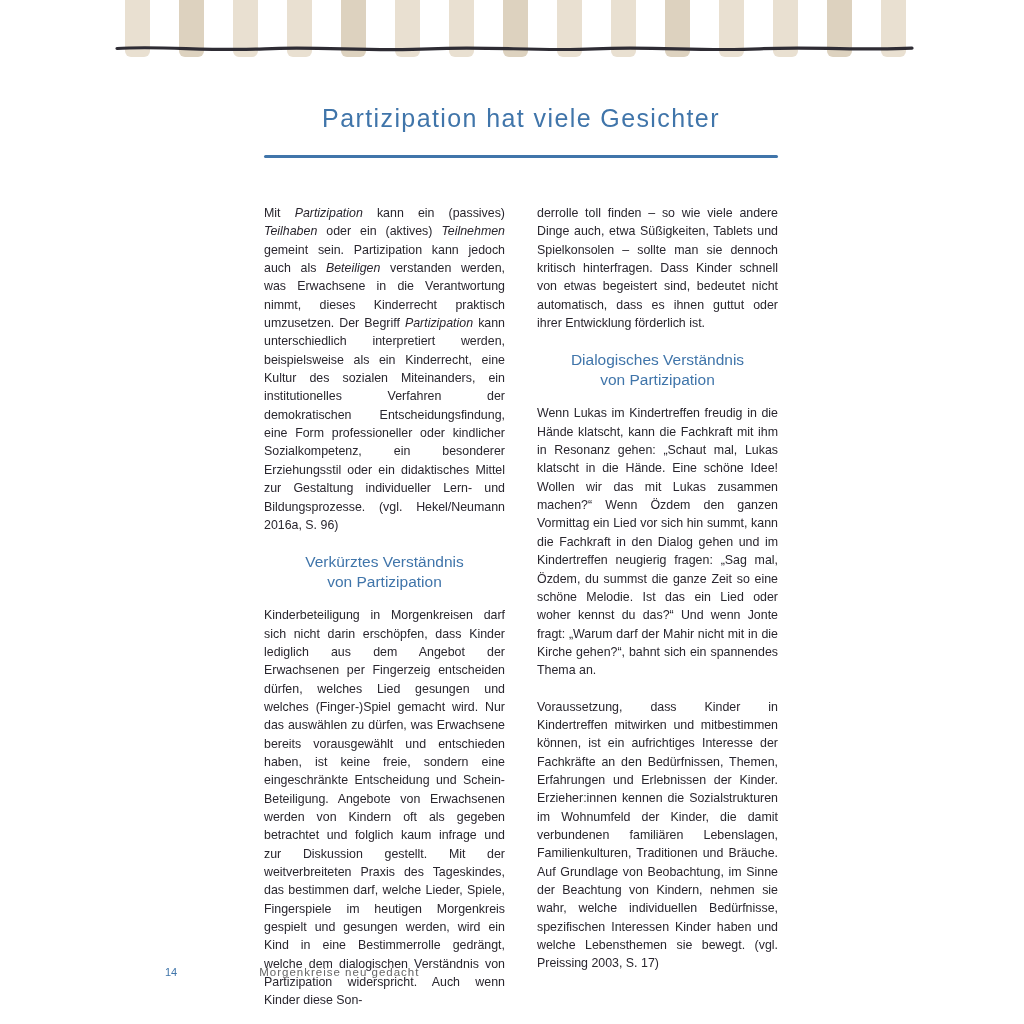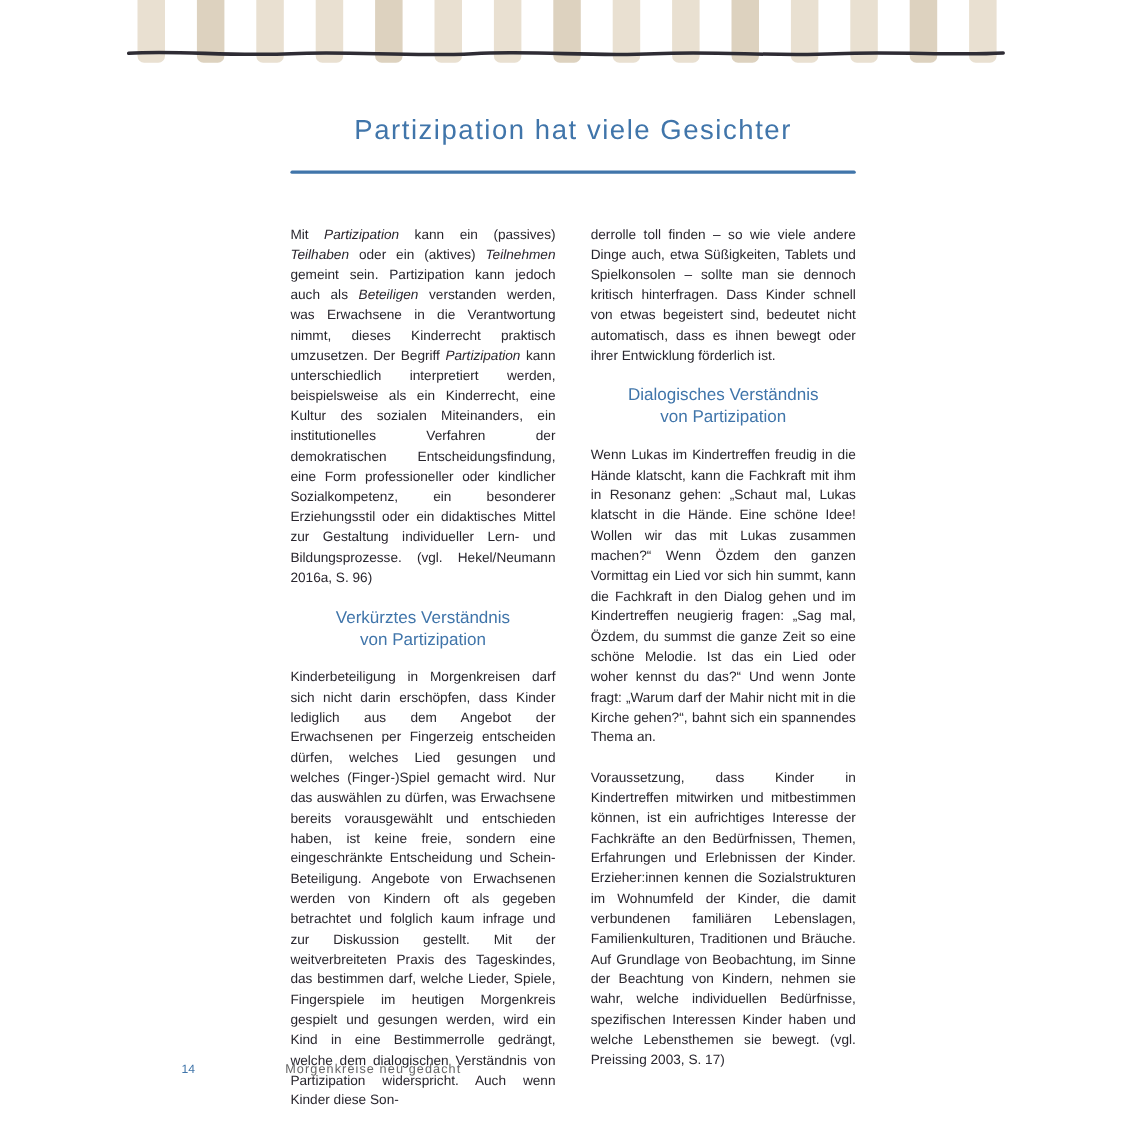--- a/index.html
+++ b/index.html
@@ -82,21 +82,21 @@
   <div class="title-rule"></div>
 
   <div class="columns">
     <div class="col" id="col-left">
         <p class="body-par"><span>Mit </span><em>Partizipation</em><span> kann ein (passives) </span><em>Teilhaben</em><span> oder ein (aktives) </span><em>Teilnehmen</em><span> gemeint sein. Partizipation kann jedoch auch als </span><em>Beteiligen</em><span> verstanden werden, was Erwachsene in die Verantwortung nimmt, dieses Kinderrecht praktisch umzusetzen. Der Begriff </span><em>Partizipation</em><span> kann unterschiedlich interpretiert werden, beispielsweise als ein Kinderrecht, eine Kultur des sozialen Miteinanders, ein institutionelles Verfahren der demokratischen Entscheidungsfindung, eine Form professioneller oder kindlicher Sozialkompetenz, ein besonderer Erziehungsstil oder ein didaktisches Mittel zur Gestaltung individueller Lern- und Bildungsprozesse. (vgl. Hekel/Neumann 2016a, S. 96)</span></p>
         <h2 class="subheading">Verkürztes Verständnis
 von Partizipation</h2>
         <p class="body-par"><span>Kinderbeteiligung in Morgenkreisen darf sich nicht darin erschöpfen, dass Kinder lediglich aus dem Angebot der Erwachsenen per Fingerzeig entscheiden dürfen, welches Lied gesungen und welches (Finger-)Spiel gemacht wird. Nur das auswählen zu dürfen, was Erwachsene bereits vorausgewählt und entschieden haben, ist keine freie, sondern eine eingeschränkte Entscheidung und Schein-Beteiligung. Angebote von Erwachsenen werden von Kindern oft als gegeben betrachtet und folglich kaum infrage und zur Diskussion gestellt. Mit der weitverbreiteten Praxis des Tageskindes, das bestimmen darf, welche Lieder, Spiele, Fingerspiele im heutigen Morgenkreis gespielt und gesungen werden, wird ein Kind in eine Bestimmerrolle gedrängt, welche dem dialogischen Verständnis von Partizipation widerspricht. Auch wenn Kinder diese Son-</span></p>
       </div>
     <div class="col" id="col-right">
-        <p class="body-par"><span>derrolle toll finden – so wie viele andere Dinge auch, etwa Süßigkeiten, Tablets und Spielkonsolen – sollte man sie dennoch kritisch hinterfragen. Dass Kinder schnell von etwas begeistert sind, bedeutet nicht automatisch, dass es ihnen bewegt oder ihrer Entwicklung förderlich ist.</span></p>
+        <p class="body-par"><span>derrolle toll finden – so wie viele andere Dinge auch, etwa Süßigkeiten, Tablets und Spielkonsolen – sollte man sie dennoch kritisch hinterfragen. Dass Kinder schnell von etwas begeistert sind, bedeutet nicht automatisch, dass es ihnen guttut oder ihrer Entwicklung förderlich ist.</span></p>
         <h2 class="subheading">Dialogisches Verständnis
 von Partizipation</h2>
         <p class="body-par"><span>Wenn Lukas im Kindertreffen freudig in die Hände klatscht, kann die Fachkraft mit ihm in Resonanz gehen: „Schaut mal, Lukas klatscht in die Hände. Eine schöne Idee! Wollen wir das mit Lukas zusammen machen?“ Wenn Özdem den ganzen Vormittag ein Lied vor sich hin summt, kann die Fachkraft in den Dialog gehen und im Kindertreffen neugierig fragen: „Sag mal, Özdem, du summst die ganze Zeit so eine schöne Melodie. Ist das ein Lied oder woher kennst du das?“ Und wenn Jonte fragt: „Warum darf der Mahir nicht mit in die Kirche gehen?“, bahnt sich ein spannendes Thema an.</span></p>
         <p class="body-par"><span>Voraussetzung, dass Kinder in Kindertreffen mitwirken und mitbestimmen können, ist ein aufrichtiges Interesse der Fachkräfte an den Bedürfnissen, Themen, Erfahrungen und Erlebnissen der Kinder. Erzieher:innen kennen die Sozialstrukturen im Wohnumfeld der Kinder, die damit verbundenen familiären Lebenslagen, Familienkulturen, Traditionen und Bräuche. Auf Grundlage von Beobachtung, im Sinne der Beachtung von Kindern, nehmen sie wahr, welche individuellen Bedürfnisse, spezifischen Interessen Kinder haben und welche Lebensthemen sie bewegt. (vgl. Preissing 2003, S. 17)</span></p>
       </div>
   </div>
 
   <div class="footer">
     <span class="page-number">14</span>
     <span class="running-title">Morgenkreise neu gedacht</span>

